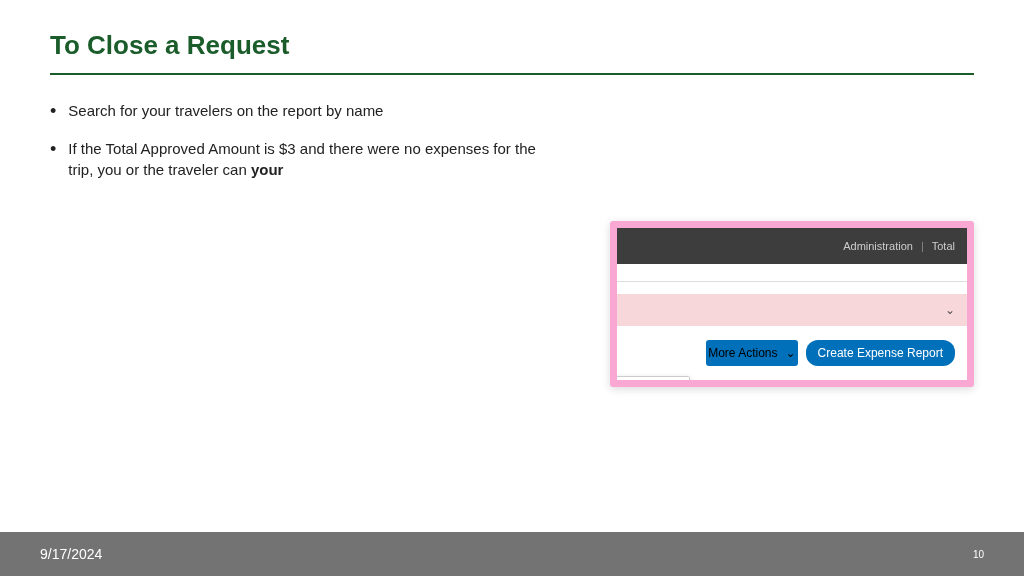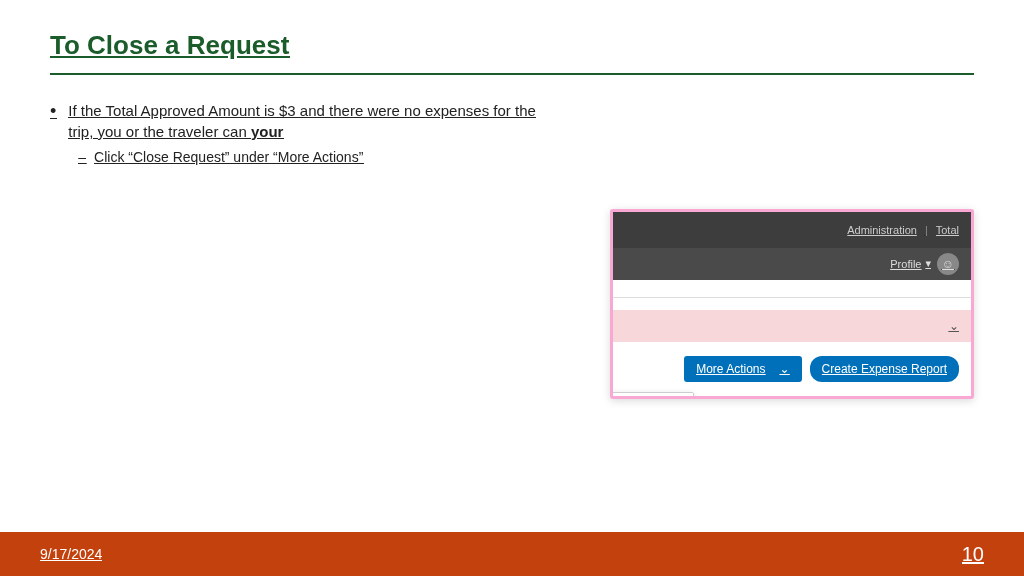--- a/index.html
+++ b/index.html
@@ -1,15 +1,15 @@
 <!DOCTYPE html>
 <html><head>
   <meta charset="utf-8">
   <style>
-    * { box-sizing: border-box; margin: 0; padding: 0; text-decoration: underline; }
+    * { box-sizing: border-box; margin: 0; padding: 0; }
     body {
       font-family: 'Segoe UI', Arial, sans-serif;
       background: #fff;
       width: 1024px;
       height: 576px;
       overflow: hidden;
       display: flex;
       flex-direction: column;
     }
 
@@ -96,21 +96,21 @@
       width: 400px;
       display: flex;
       align-items: center;
       justify-content: center;
     }
 
     
     .screenshot-box {
       width: 385px;
       background: #fff;
-      border: 3px solid #f9a8d4;
+      border: 7px solid #f9a8d4;
       border-radius: 3px;
       overflow: hidden;
       box-shadow: 0 2px 8px rgba(0,0,0,0.15);
       margin-left: 36px;
     }
 
     .sc-topbar {
       background: #3d3d3d;
       height: 36px;
       display: flex;
@@ -190,28 +190,28 @@
       display: flex;
       justify-content: flex-end;
       align-items: flex-start;
       padding: 10px 12px 6px 12px;
       gap: 8px;
       position: relative;
     }
 
     .sc-more-actions-btn {
       background: #0070ba;
-      color: #ffffff;
+      color: #000000;
       border: none;
       border-radius: 3px;
-      padding: 6px 12px;
+      padding: 6px 2px;
       font-size: 12px;
       display: flex;
       align-items: center;
-      gap: 14px;
+      gap: 8px;
       cursor: pointer;
     }
 
     .sc-create-btn {
       background: #0070ba;
       color: #fff;
       border: none;
       border-radius: 12px;
       padding: 6px 12px;
       font-size: 12px;
@@ -233,78 +233,69 @@
     .sc-dropdown-item {
       padding: 5px 10px;
       font-size: 11px;
       color: #333;
       cursor: pointer;
       background: #fff;
     }
 
     
     .slide-footer {
-      background: #c2410c;
+      background: #737373;
       height: 44px;
       display: flex;
       align-items: center;
       justify-content: space-between;
       padding: 0 40px;
     }
 
     .footer-date {
       color: #fff;
       font-size: 14px;
     }
 
     .footer-page {
       color: #fff;
-      font-size: 20px;
+      font-size: 10px;
     }
   </style>
 </head>
 <body>
 
 <div class="slide-content">
   <h1 class="slide-title">To Close a Request</h1>
   <hr class="title-divider">
 
   <div class="main-area">
 
     <div class="left-panel">
       <ul class="bullet-list">
         <li>
+          <span>Search for your travelers on the report by name</span>
+        </li>
+        <li>
           <span>
             <span>If the Total Approved Amount is $3 and there were no expenses for the trip, you or the traveler can </span><span class="bold">your</span>
-            <ul class="sub-list">
-              <li>
-                <span>Click “Close Request” under “More Actions”</span>
-              </li>
-            </ul>
           </span>
         </li>
       </ul>
     </div>
 
     <div class="right-panel">
       <div class="screenshot-box">
 
         <div class="sc-topbar">
           <span class="sc-topbar-text">Administration</span>
           <span class="sc-topbar-separator">|</span>
           <span class="sc-topbar-text">Total</span>
         </div>
 
-        <div class="sc-subbar">
-          <div class="sc-profile-btn">
-            <span>Profile</span>
-            <span>▾</span>
-          </div>
-          <div class="sc-avatar">☺</div>
-        </div>
 
         <div class="sc-whitespace"></div>
 
         <div class="sc-content-area">
 
           <div class="sc-pink-row">
             <span class="sc-chevron">⌄</span>
           </div>
 
           <div class="sc-actions-row">

